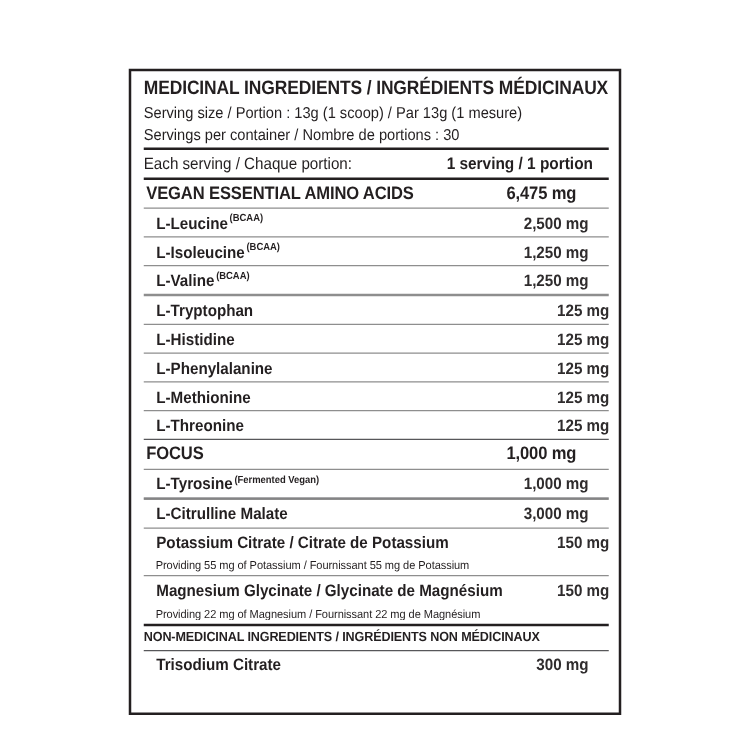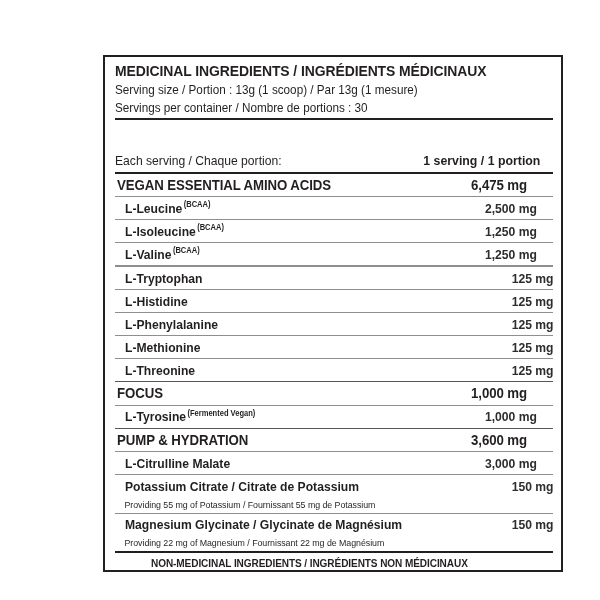--- a/index.html
+++ b/index.html
@@ -12,21 +12,21 @@
     height: 600px;
     font-family: "Liberation Sans", sans-serif;
     color: #231f20;
     -webkit-font-smoothing: antialiased;
   }
 
   #panel {
     position: absolute;
     left: 103px;
     top: 55px;
-    width: 460px;
+    width: 394px;
     height: 517px;
     box-sizing: border-box;
     border: 2.5px solid #231f20;
     background: #ffffff;
     overflow: hidden;
   }
 
   .inner {
     padding: 0 8px 0 10px;
     box-sizing: border-box;
@@ -80,21 +80,20 @@
     border-top: 1px solid #8e8e8e;
   }
   .rule-med {
     border-top: 1.6px solid #57575a;
   }
 
   
   .serving-row {
     font-size: 13.2px;
     padding: 3px 0 4px 0;
-    margin-top: 30px;
   }
   .serving-row .ramt {
     font-weight: bold;
     font-size: 13.4px;
     padding-right: 14px;
   }
 
   
   .sect {
     font-size: 14.4px;
@@ -139,21 +138,21 @@
   
   .nonmed {
     font-size: 10.6px;
     font-weight: bold;
     letter-spacing: -0.1px;
     padding: 3.5px 0 3.5px 0px;
     white-space: nowrap;
     transform: scaleX(0.95);
     transform-origin: left center;
   }
-  .nonmed-wrap { padding: 0; margin-left: 36px; }
+  .nonmed-wrap { padding: 0; }
 </style>
 </head>
 <body>
 
 <div id="panel">
   <div class="inner">
 
     <div class="title">MEDICINAL INGREDIENTS / INGRÉDIENTS MÉDICINAUX</div>
     <div class="subline">Serving size / Portion : 13g (1 scoop) / Par 13g (1 mesure)</div>
     <div class="subline">Servings per container / Nombre de portions : 30</div>
@@ -215,24 +214,20 @@
         <div class="row sect">
           <span class="rname">FOCUS</span>
           <span class="ramt">1,000 mg</span>
         </div>
         <div class="rule-thin"></div>
         <div class="row ing amt-wide">
           <span class="rname"><span>L-Tyrosine</span><sup class="tag">(Fermented Vegan)</sup></span>
           <span class="ramt">1,000 mg</span>
         </div>
         <div class="rule-med"></div>
-        <div class="row sect">
-          <span class="rname">PUMP &amp; HYDRATION</span>
-          <span class="ramt">3,600 mg</span>
-        </div>
         <div class="rule-thin"></div>
         <div class="row ing amt-wide">
           <span class="rname"><span>L-Citrulline Malate</span></span>
           <span class="ramt">3,000 mg</span>
         </div>
         <div class="rule-thin"></div>
         <div class="row ing amt-narrow">
           <span class="rname"><span>Potassium Citrate / Citrate de Potassium</span></span>
           <span class="ramt">150 mg</span>
         </div>

